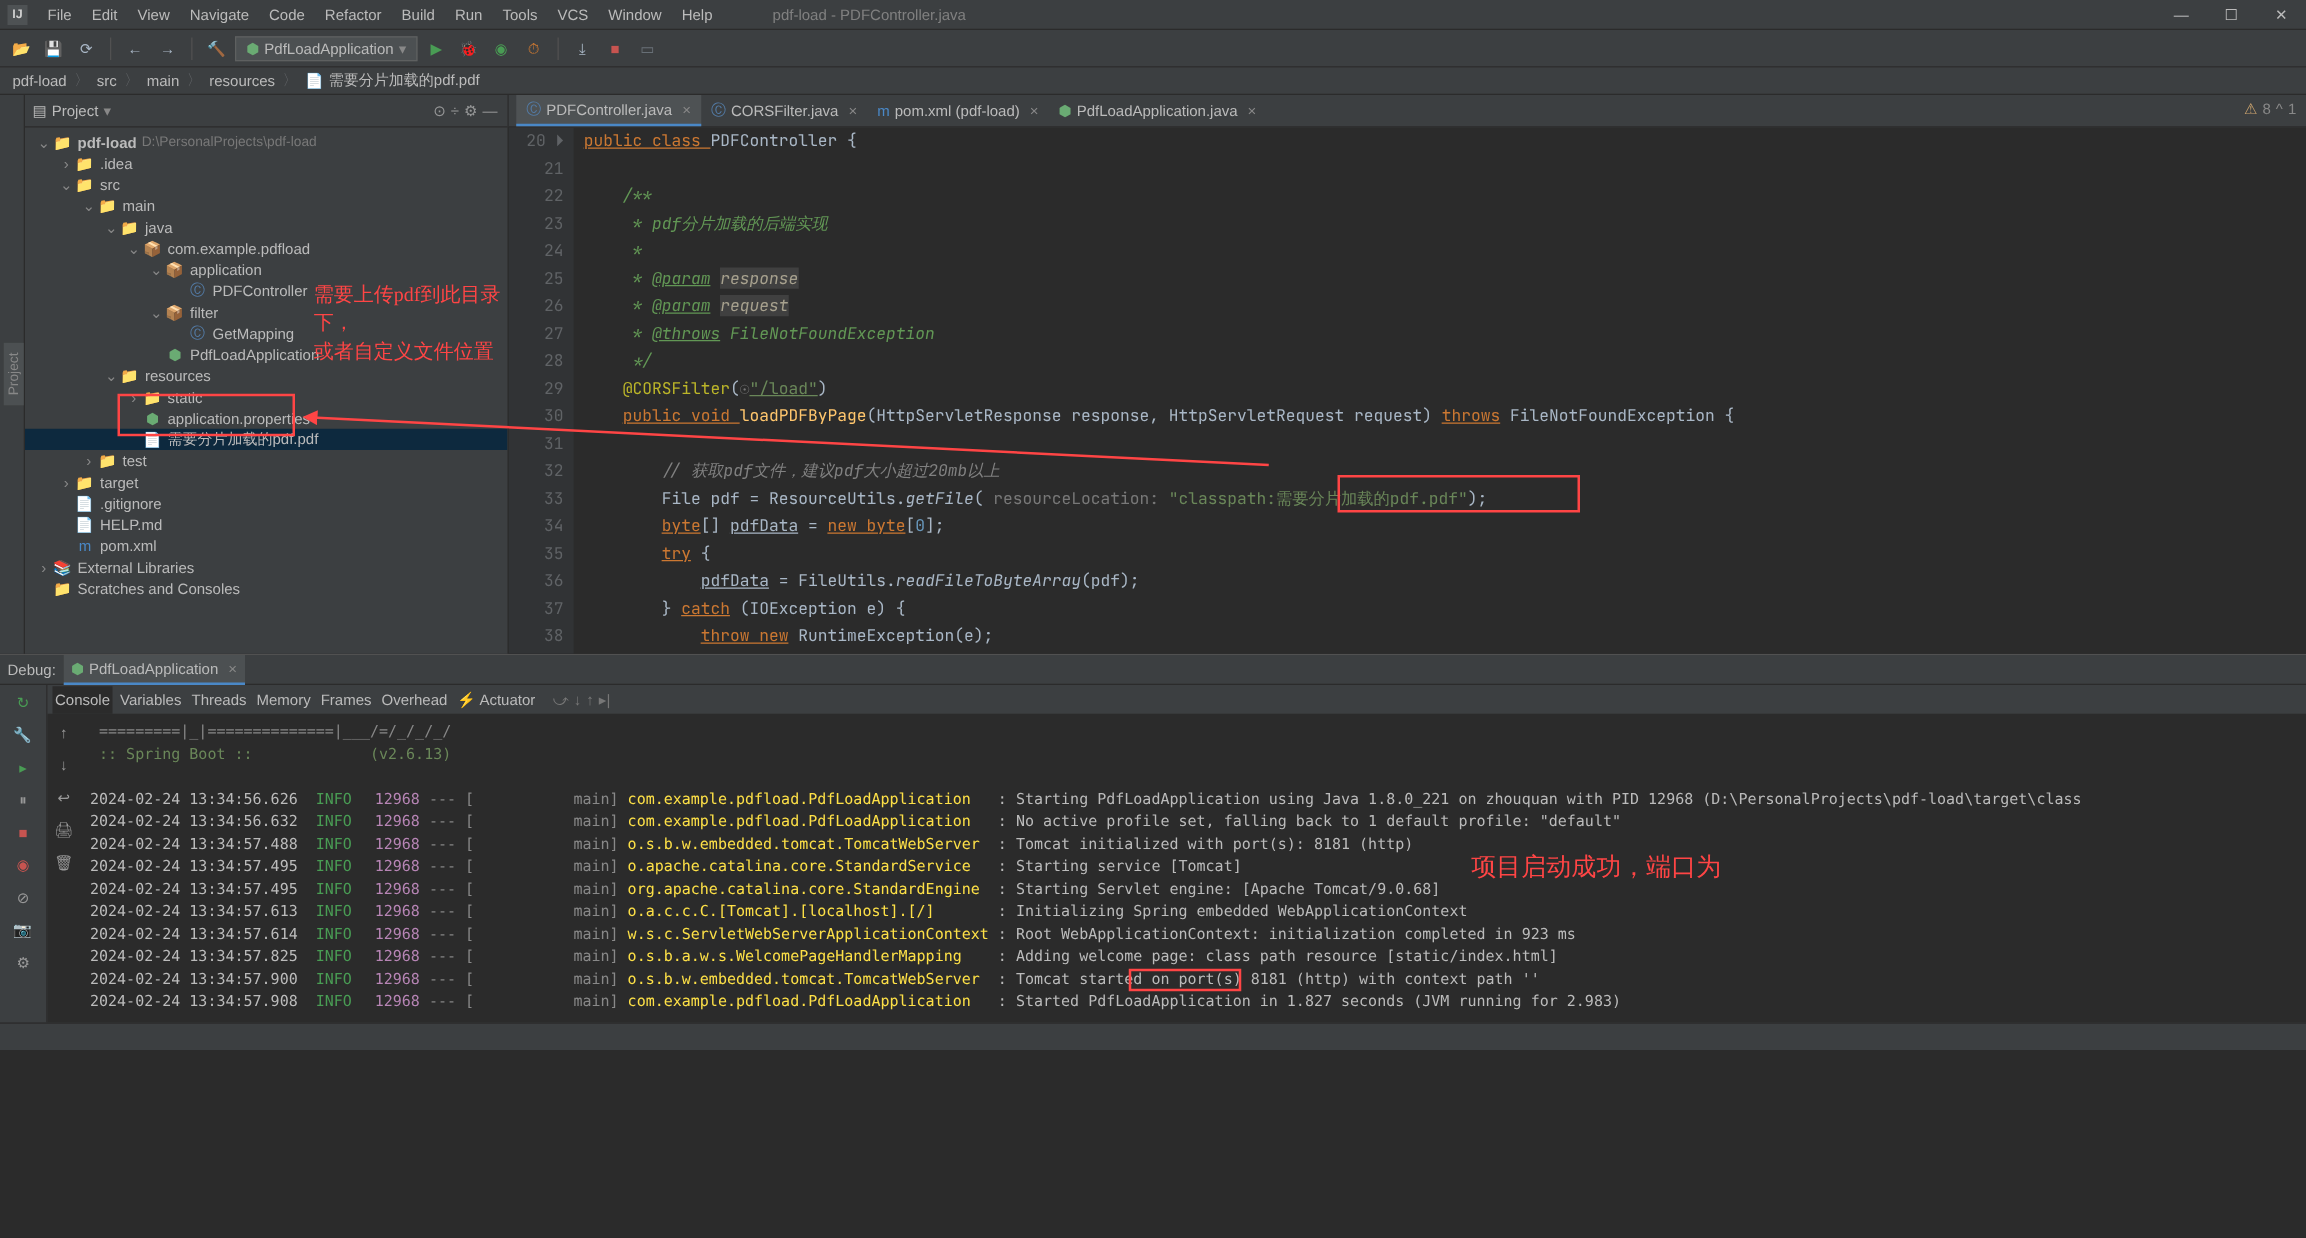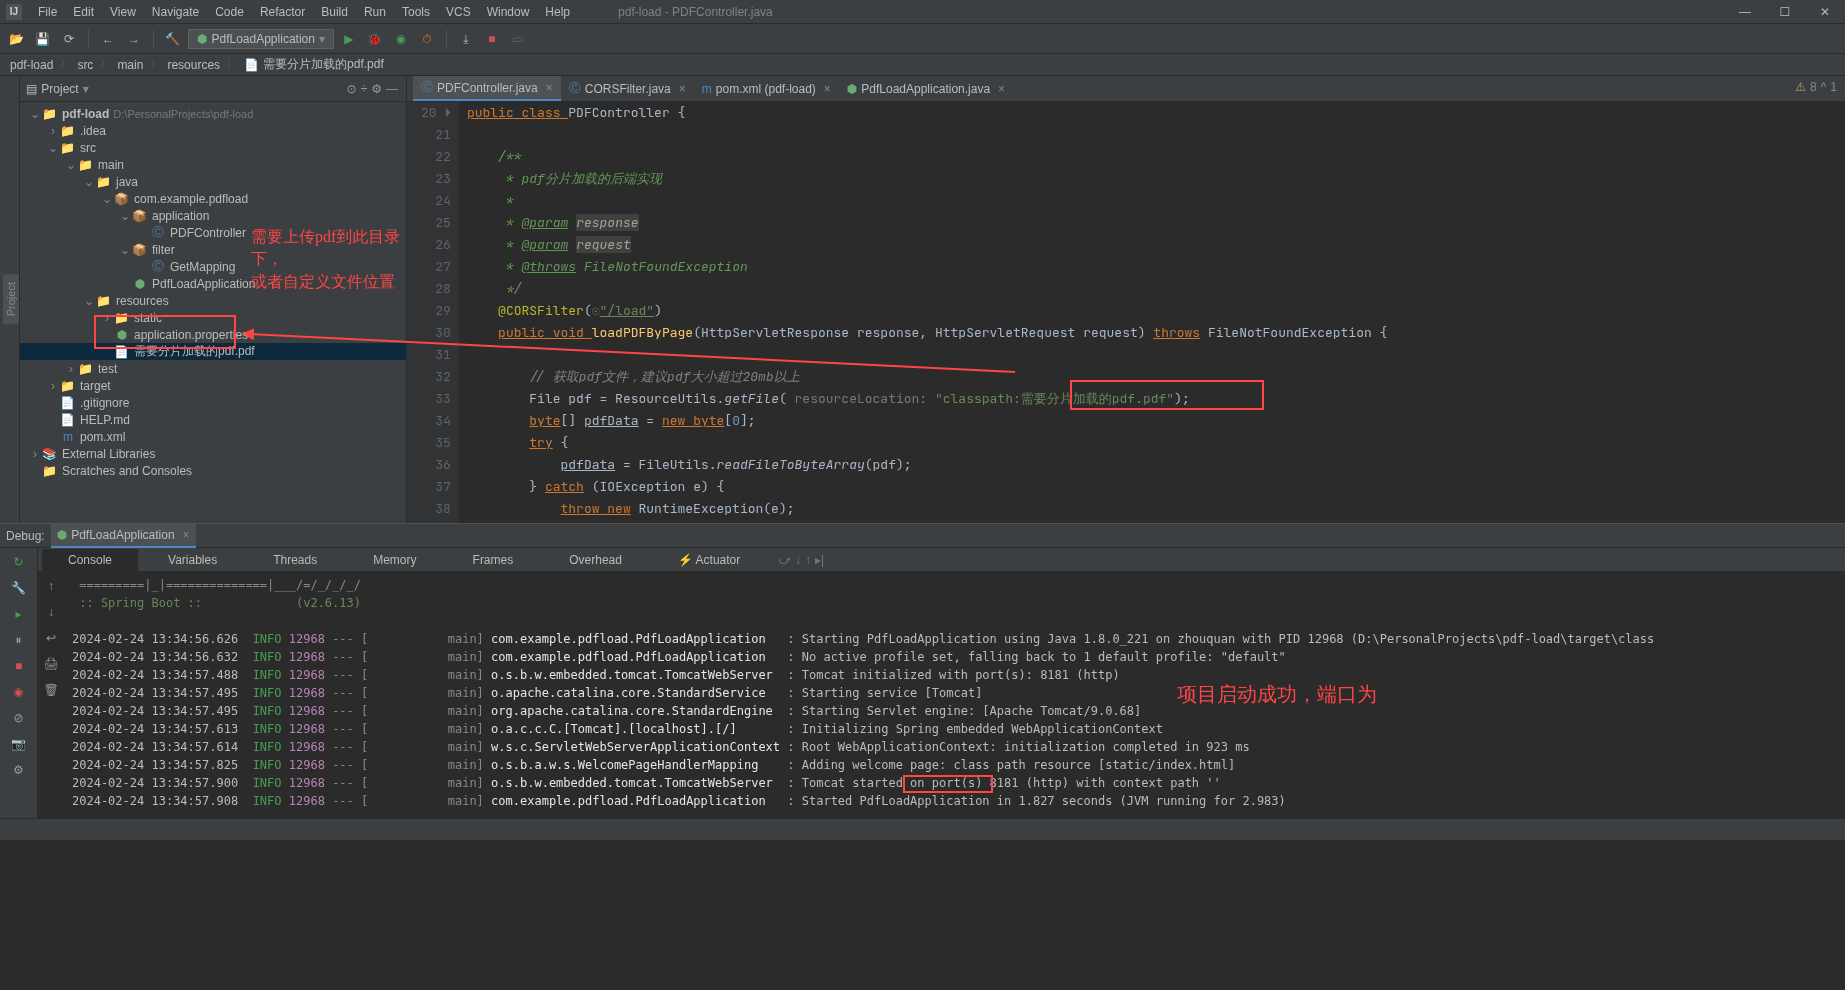--- a/index.html
+++ b/index.html
@@ -155,33 +155,33 @@
 }
 .debug-header .tab { display: flex; align-items: center; gap: 4px; padding: 4px 6px;}
 .debug-header .tab.active { background: #4c5052; border-bottom: 2px solid #4a88c7; }
 .debug-tabs {
   display: flex; align-items: center; background: #3c3f41;
   border-bottom: 1px solid #2b2b2b; height: 24px; gap: 4px;
 }
 .debug-side { width: 38px; background: #3c3f41; border-right: 1px solid #2b2b2b; display: flex; flex-direction: column; align-items: center; padding-top: 4px; gap: 6px;}
 .debug-side2 { width: 26px; display: flex; flex-direction: column; align-items: center; padding-top: 4px; gap: 6px;}
 .debug-side div, .debug-side2 div { width: 20px; height: 20px; display: flex; align-items: center; justify-content: center; cursor: pointer; color: #999; }
-.debug-tabs .dtab { padding: 4px 26px; cursor: pointer; }
+.debug-tabs .dtab { padding: 4px 2px; cursor: pointer; }
 .debug-tabs .dtab.active { background: #2b2b2b; }
 .console {
   flex: 1; display: flex; overflow: hidden;
 }
 .console-body {
   flex: 1; overflow: auto; font-family: Consolas, monospace;
   font-size: 12px; line-height: 18px; padding: 4px 8px; white-space: pre;
 }
 .console-body .green { color: #6a8759; text-align: center; }
 .console-body .info { color: #499c54; }
-.console-body .pid { color: #b785b5; }
-.console-body .pkg { color: #e5e5e5; margin-top: 12px; }
+.console-body .pid { color: #b785b5; margin-left: 11px; }
+.console-body .pkg { color: #fde047; margin-top: 12px; }
 .console-body .gray { color: #888; }
 
 .statusbar {
   height: 22px; background: #3c3f41;
   border-top: 1px solid #2b2b2b;
 }
 </style>
 </head>
 <body>
 

